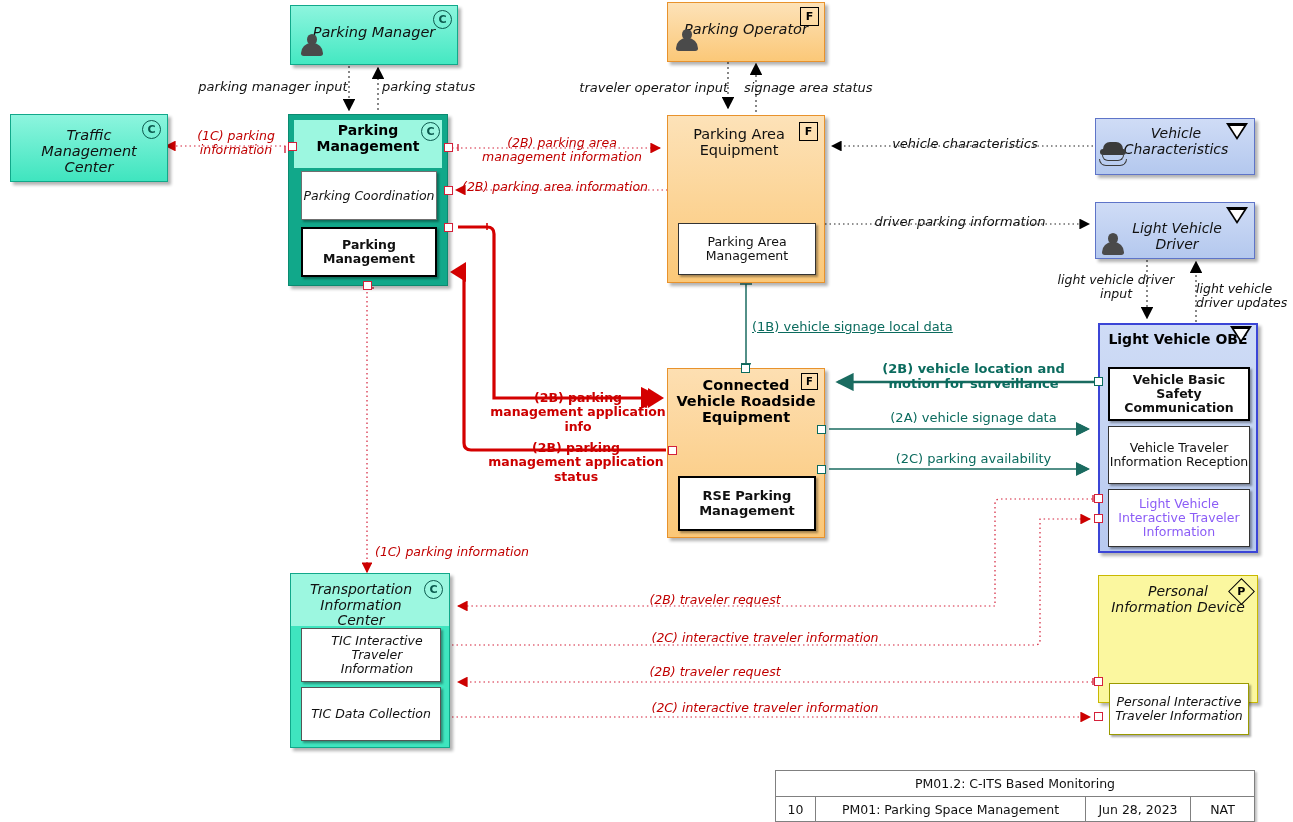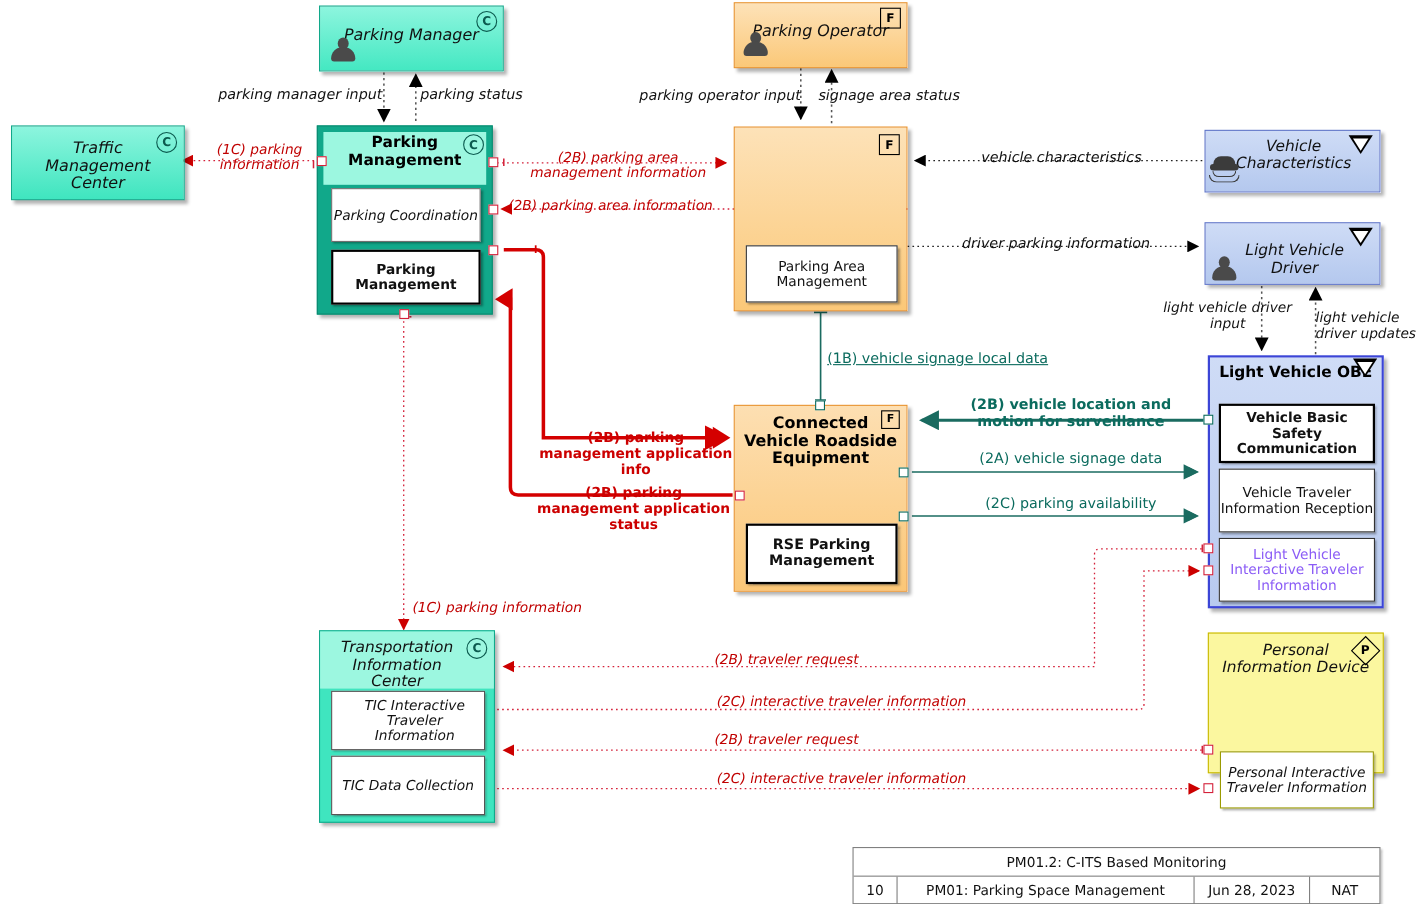--- a/index.html
+++ b/index.html
@@ -168,20 +168,21 @@
     <div class="inner it" style="left:12px;top:56px;width:136px;height:49px;border:1px solid #6f6f6f;font-size:12.5px;color:#111;">
       <span>Parking Coordination</span>
     </div>
     <div class="inner bd" style="left:12px;top:112px;width:136px;height:50px;border:2.4px solid #000;font-size:12.5px;color:#111;">
       <span>Parking Management</span>
     </div>
   </div>
 
   <div class="node shadow" style="left:667px;top:115px;width:158px;height:168px;
               background:linear-gradient(#fde2b8,#fbc878);border:1px solid #e8922c;">
+    <div class="ttl" style="top:10px;font-size:14.5px;color:#111;padding:0 24px 0 10px;">Parking Area Equipment</div>
     <div class="badge" style="right:6px;top:6px;">F</div>
     <div class="inner" style="left:10px;top:107px;width:138px;height:52px;border:1.4px solid #333;font-size:12.5px;color:#111;">
       <span>Parking Area Management</span>
     </div>
   </div>
 
   <div class="node shadow" style="left:1095px;top:118px;width:160px;height:57px;
               background:linear-gradient(#cfdcf6,#b4c8ee);border:1px solid #5e74c8;">
     <div class="ttl it" style="top:7px;font-size:14px;color:#111;padding:0 24px 0 26px;">Vehicle Characteristics</div>
     <div class="tri" style="right:6px;top:4px;"></div>
@@ -262,21 +263,21 @@
   <div class="port teal" style="left:817px;top:465px;"></div>
   <div class="port teal" style="left:1094px;top:377px;"></div>
   <div class="port red" style="left:1094px;top:494px;"></div>
   <div class="port red" style="left:1094px;top:514px;"></div>
   <div class="port red" style="left:1094px;top:677px;"></div>
   <div class="port red" style="left:1094px;top:712px;"></div>
 
   <div class="lbl lbl-blk" style="left:193px;top:80px;width:160px;font-size:13px;">parking manager input</div>
   <div class="lbl lbl-blk" style="left:382px;top:80px;width:115px;font-size:13px;text-align:left;">parking status</div>
 
-  <div class="lbl lbl-blk" style="left:568px;top:81px;width:160px;font-size:13px;text-align:right;">parking operator input</div>
+  <div class="lbl lbl-blk" style="left:568px;top:81px;width:160px;font-size:13px;text-align:right;">traveler operator input</div>
   <div class="lbl lbl-blk" style="left:744px;top:81px;width:135px;font-size:13px;text-align:left;">signage area status</div>
 
   <div class="lbl lbl-red" style="left:180px;top:129px;width:112px;font-size:12.5px;">(1C) parking information</div>
 
   <div class="lbl lbl-red" style="left:466px;top:136px;width:192px;font-size:12.5px;">(2B) parking area management information</div>
   <div class="lbl lbl-red" style="left:462px;top:180px;width:240px;font-size:12.5px;text-align:left;">(2B) parking area information</div>
 
   <div class="lbl lbl-blk" style="left:860px;top:137px;width:210px;font-size:13px;">vehicle characteristics</div>
   <div class="lbl lbl-blk" style="left:850px;top:215px;width:220px;font-size:13px;">driver parking information</div>
 

